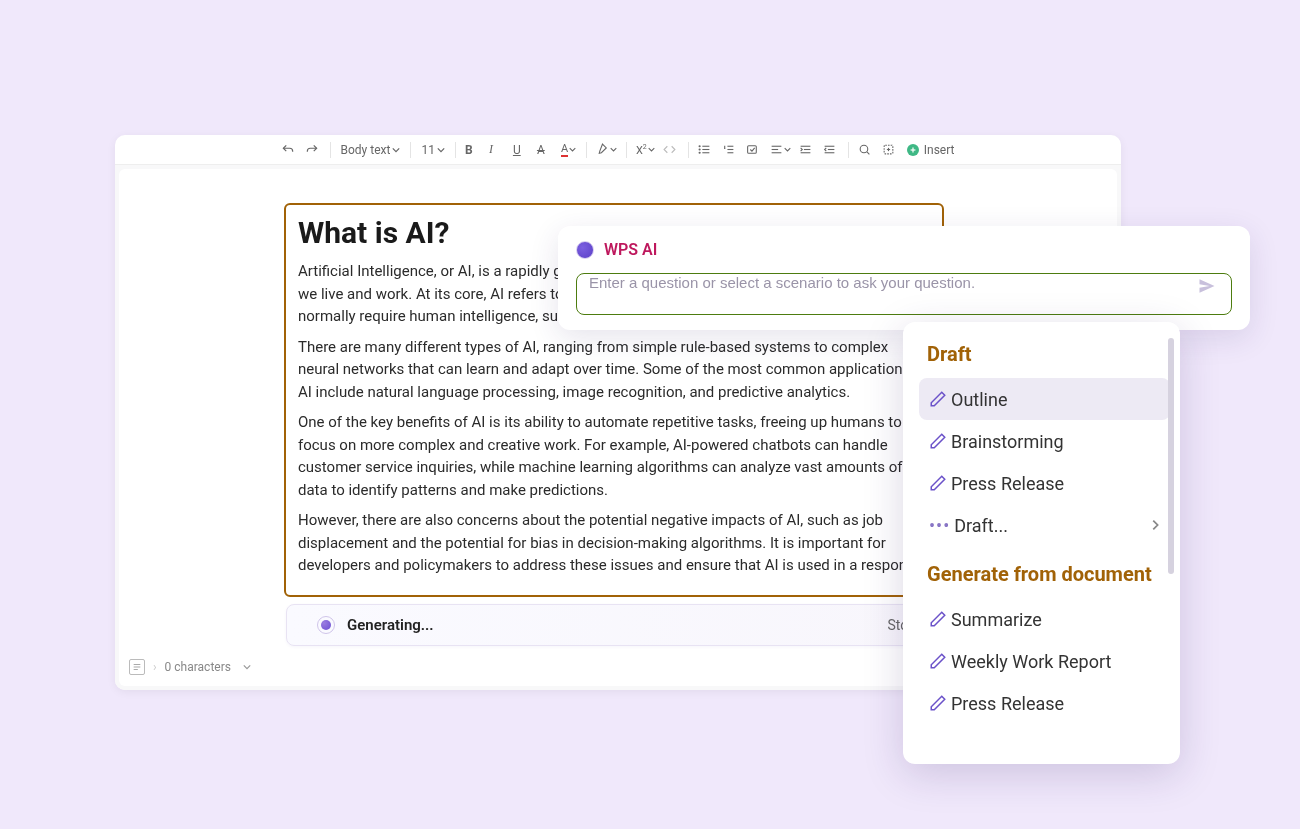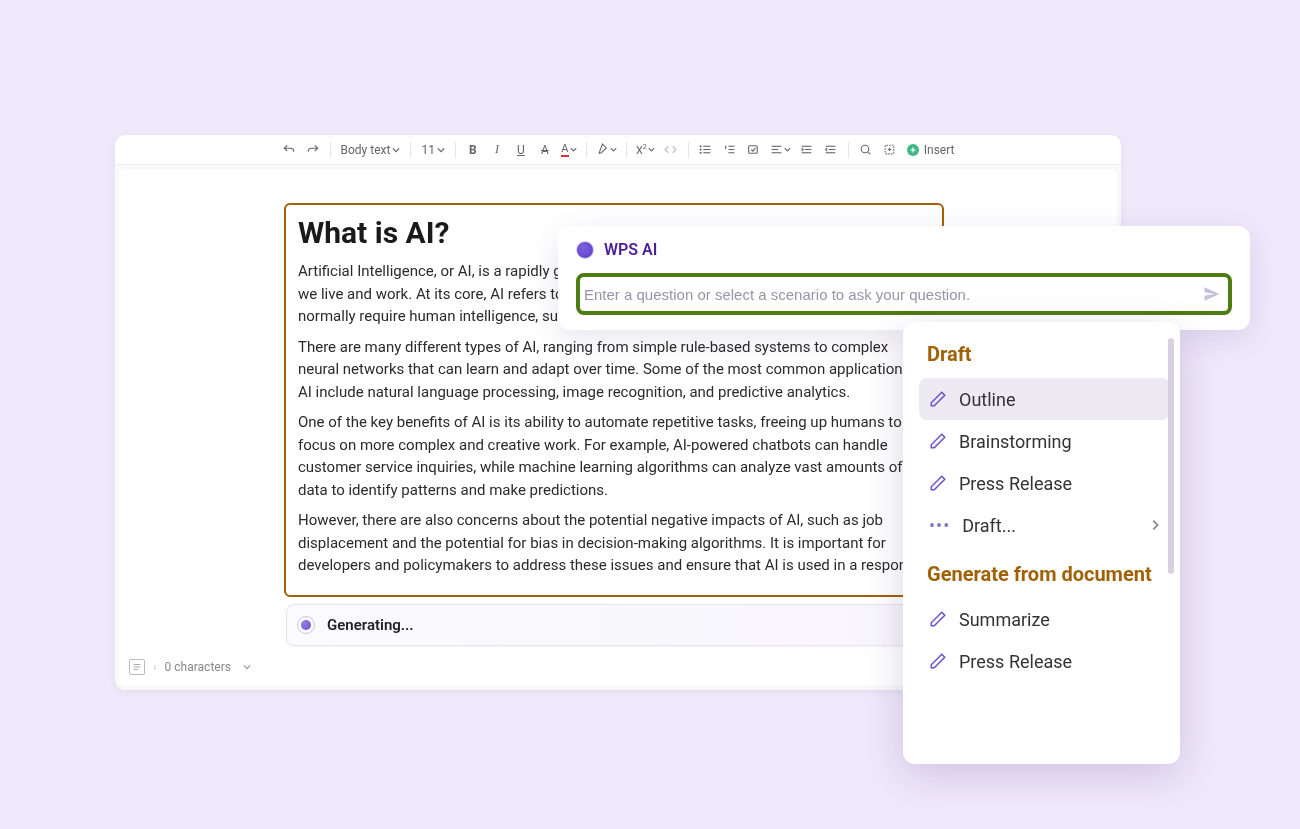--- a/index.html
+++ b/index.html
@@ -31,21 +31,21 @@
   padding: 0 10px;
   gap: 2px;
   border-bottom: 1px solid #eee;
   justify-content: center;
   font-size: 12px;
   color: #555;
 }
 .tb-btn {
   display: flex;
   align-items: center;
-  justify-content: center;
+  justify-content: flex-start;
   min-width: 22px;
   height: 22px;
   border-radius: 3px;
   cursor: pointer;
   padding: 0 3px;
   color: #666;
 }
 .tb-sep { width: 1px; height: 16px; background: #e4e4e4; margin: 0 4px; }
 .tb-text { font-size: 12px; padding: 0 4px; display: flex; align-items: center; gap: 2px; }
 .doc-area {
@@ -87,21 +87,21 @@
   position: absolute;
   left: 167px;
   right: 170px;
   bottom: 40px;
   height: 42px;
   border: 1px solid #e8e3f3;
   border-radius: 8px;
   background: linear-gradient(90deg, #fafaff, #f8f6fc);
   display: flex;
   align-items: center;
-  padding: 0 10px;
+  padding: 0 30px;
   box-shadow: 0 1px 3px rgba(100,80,180,0.06);
 }
 .gen-icon {
   width: 18px;
   height: 18px;
   border-radius: 50%;
   border: 1px solid #d0c5ea;
   display: flex;
   align-items: center;
   justify-content: center;
@@ -167,28 +167,28 @@
   margin-bottom: 14px;
 }
 .ai-logo {
   width: 18px;
   height: 18px;
   border-radius: 50%;
   background: radial-gradient(circle at 35% 35%, #7b5fe0, #5b3fc7);
   position: relative;
   border: 1px solid #d8cff0;
 }
-.ai-title { font-size: 16px; font-weight: 600; color: #4c1d95; }
+.ai-title { font-size: 16px; font-weight: 600; color: #be185d; }
 .ai-input-row {
   display: flex;
-  align-items: center;
-  border: 4px solid #4d7c0f;
+  align-items: flex-start;
+  border: 1px solid #4d7c0f;
   border-radius: 8px;
   height: 42px;
-  padding: 0 4px;
+  padding: 0 12px;
 }
 .ai-input {
   flex: 1;
   border: none;
   outline: none;
   font-size: 15px;
   color: #333;
   background: transparent;
 }
 .ai-input::placeholder { color: #9a94a8; }
@@ -227,21 +227,21 @@
 .menu-section-title {
   font-size: 20px;
   font-weight: 700;
   color: #a16207;
   margin-bottom: 12px;
   padding-left: 8px;
 }
 .menu-item {
   display: flex;
   align-items: center;
-  gap: 12px;
+  gap: 4px;
   height: 42px;
   padding: 0 10px;
   border-radius: 8px;
   cursor: pointer;
   font-size: 18px;
   color: #333;
 }
 .menu-item.active { background: #edeaf4; }
 .menu-item .pencil {
   width: 18px;
@@ -507,15 +507,21 @@
   <div class="menu-item">
     <svg class="pencil" viewBox="0 0 24 24" fill="none" stroke="#6b52c9" stroke-width="2">
         <path d="M17 3l4 4L7 21H3v-4z"></path>
       </svg>
     <span>Summarize</span>
   </div>
   <div class="menu-item">
     <svg class="pencil" viewBox="0 0 24 24" fill="none" stroke="#6b52c9" stroke-width="2">
         <path d="M17 3l4 4L7 21H3v-4z"></path>
       </svg>
+    <span>Weekly Work Report</span>
+  </div>
+  <div class="menu-item">
+    <svg class="pencil" viewBox="0 0 24 24" fill="none" stroke="#6b52c9" stroke-width="2">
+        <path d="M17 3l4 4L7 21H3v-4z"></path>
+      </svg>
     <span>Press Release</span>
   </div>
 </div>
 
 </body></html>

